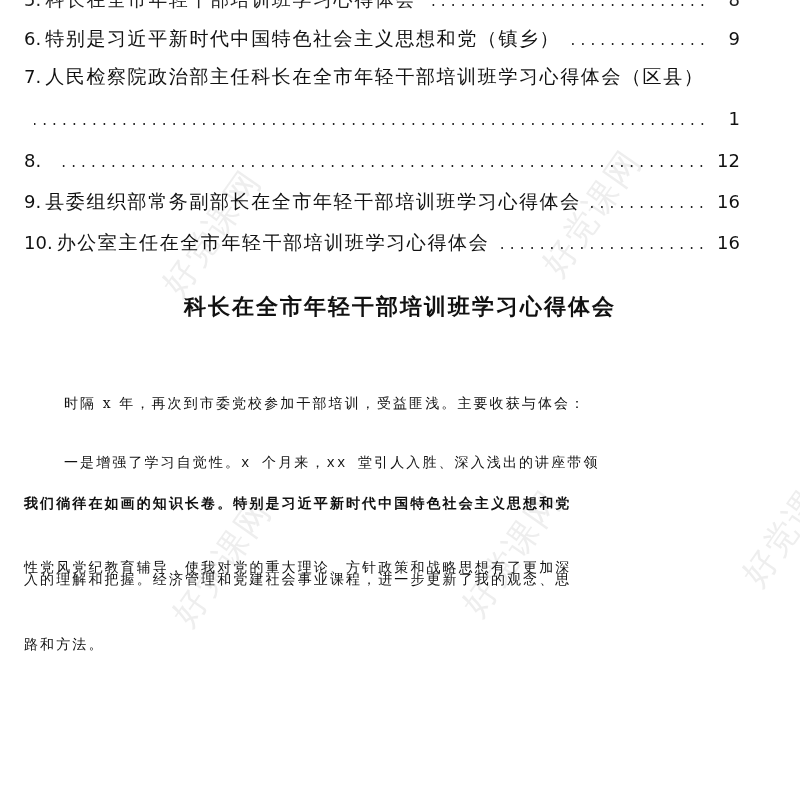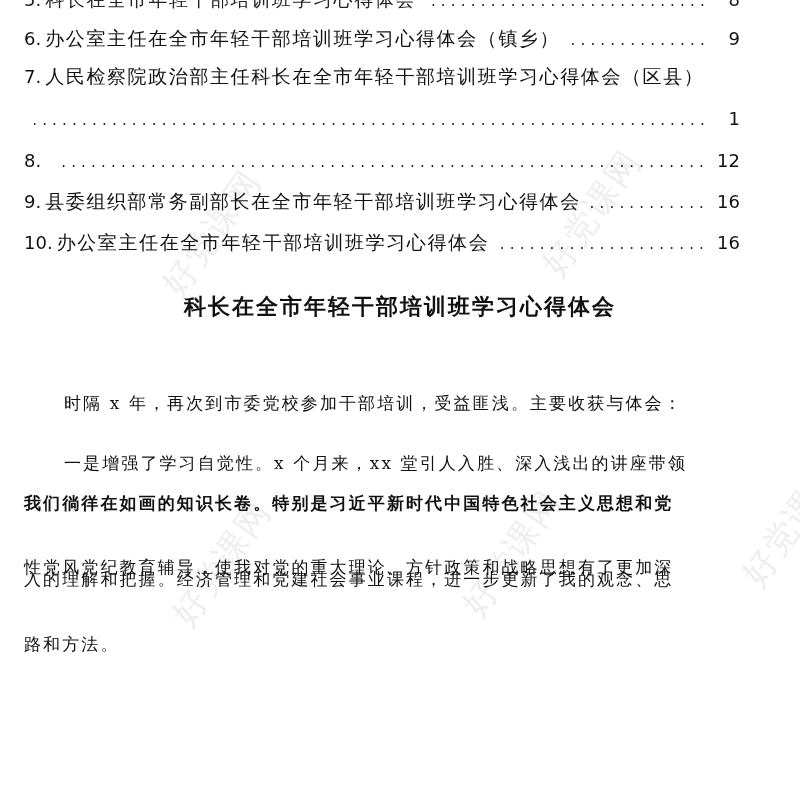--- a/index.html
+++ b/index.html
@@ -71,21 +71,21 @@
       text-align: center;
       font-size: 22px;
       font-weight: bold;
       letter-spacing: 2px;
       font-family: "DejaVu Serif", "Liberation Serif", serif;
     }
     .para-line {
       position: absolute;
       left: 24px;
       width: 716px;
-      font-size: 17px;
+      font-size: 14px;
       line-height: 28px;
       white-space: nowrap;
       letter-spacing: 2.1px;
     }
     .para-line.indent { left: 64px; width: 676px; }
     .watermark {
       position: absolute;
       font-size: 34px;
       color: #cfcfcf;
       opacity: 0.35;
@@ -109,21 +109,21 @@
 
   <div class="toc-line cut">
     <span class="num">5.</span>
     <span>科长在全市年轻干部培训班学习心得体会</span>
     <span class="leader">........................................................................................................................</span>
     <span class="page-no">8</span>
   </div>
 
   <div class="toc-line" style="top:23px;">
     <span class="num">6.</span>
-    <span>办公室主任在全市年轻干部培训班学习心得体会（镇乡）</span>
+    <span>特别是习近平新时代中国特色社会主义思想和党（镇乡）</span>
     <span class="leader">........................................................................................................................</span>
     <span class="page-no">9</span>
   </div>
 
   <div class="toc-line" style="top:61px;">
     <span class="num">7.</span>
     <span>人民检察院政治部主任科长在全市年轻干部培训班学习心得体会（区县）</span>
   </div>
   <div class="toc-line leader-only" style="top:104px;">
     <span class="leader">........................................................................................................................</span>
@@ -147,19 +147,19 @@
     <span class="num">10.</span>
     <span>办公室主任在全市年轻干部培训班学习心得体会</span>
     <span class="leader">........................................................................................................................</span>
     <span class="page-no">16</span>
   </div>
 
   <div class="doc-title">科长在全市年轻干部培训班学习心得体会</div>
 
   <div class="para-line indent" style="top:389px;">时隔 x 年，再次到市委党校参加干部培训，受益匪浅。主要收获与体会：</div>
 
-  <div class="para-line indent" style="top:449px;">一是增强了学习自觉性。x 个月来，xx 堂引人入胜、深入浅出的讲座带领</div>
+  <div class="para-line indent" style="top:449px;font-family:Liberation Mono, monospace;">一是增强了学习自觉性。x 个月来，xx 堂引人入胜、深入浅出的讲座带领</div>
   <div class="para-line" style="top:489px;font-weight:bold;">我们徜徉在如画的知识长卷。特别是习近平新时代中国特色社会主义思想和党</div>
   <div class="para-line" style="top:553px;">性党风党纪教育辅导，使我对党的重大理论、方针政策和战略思想有了更加深</div>
   <div class="para-line" style="top:565px;">入的理解和把握。经济管理和党建社会事业课程，进一步更新了我的观念、思</div>
   <div class="para-line" style="top:602px;margin-top:28px;">路和方法。</div>
 
 </div>
 
 </body></html>

